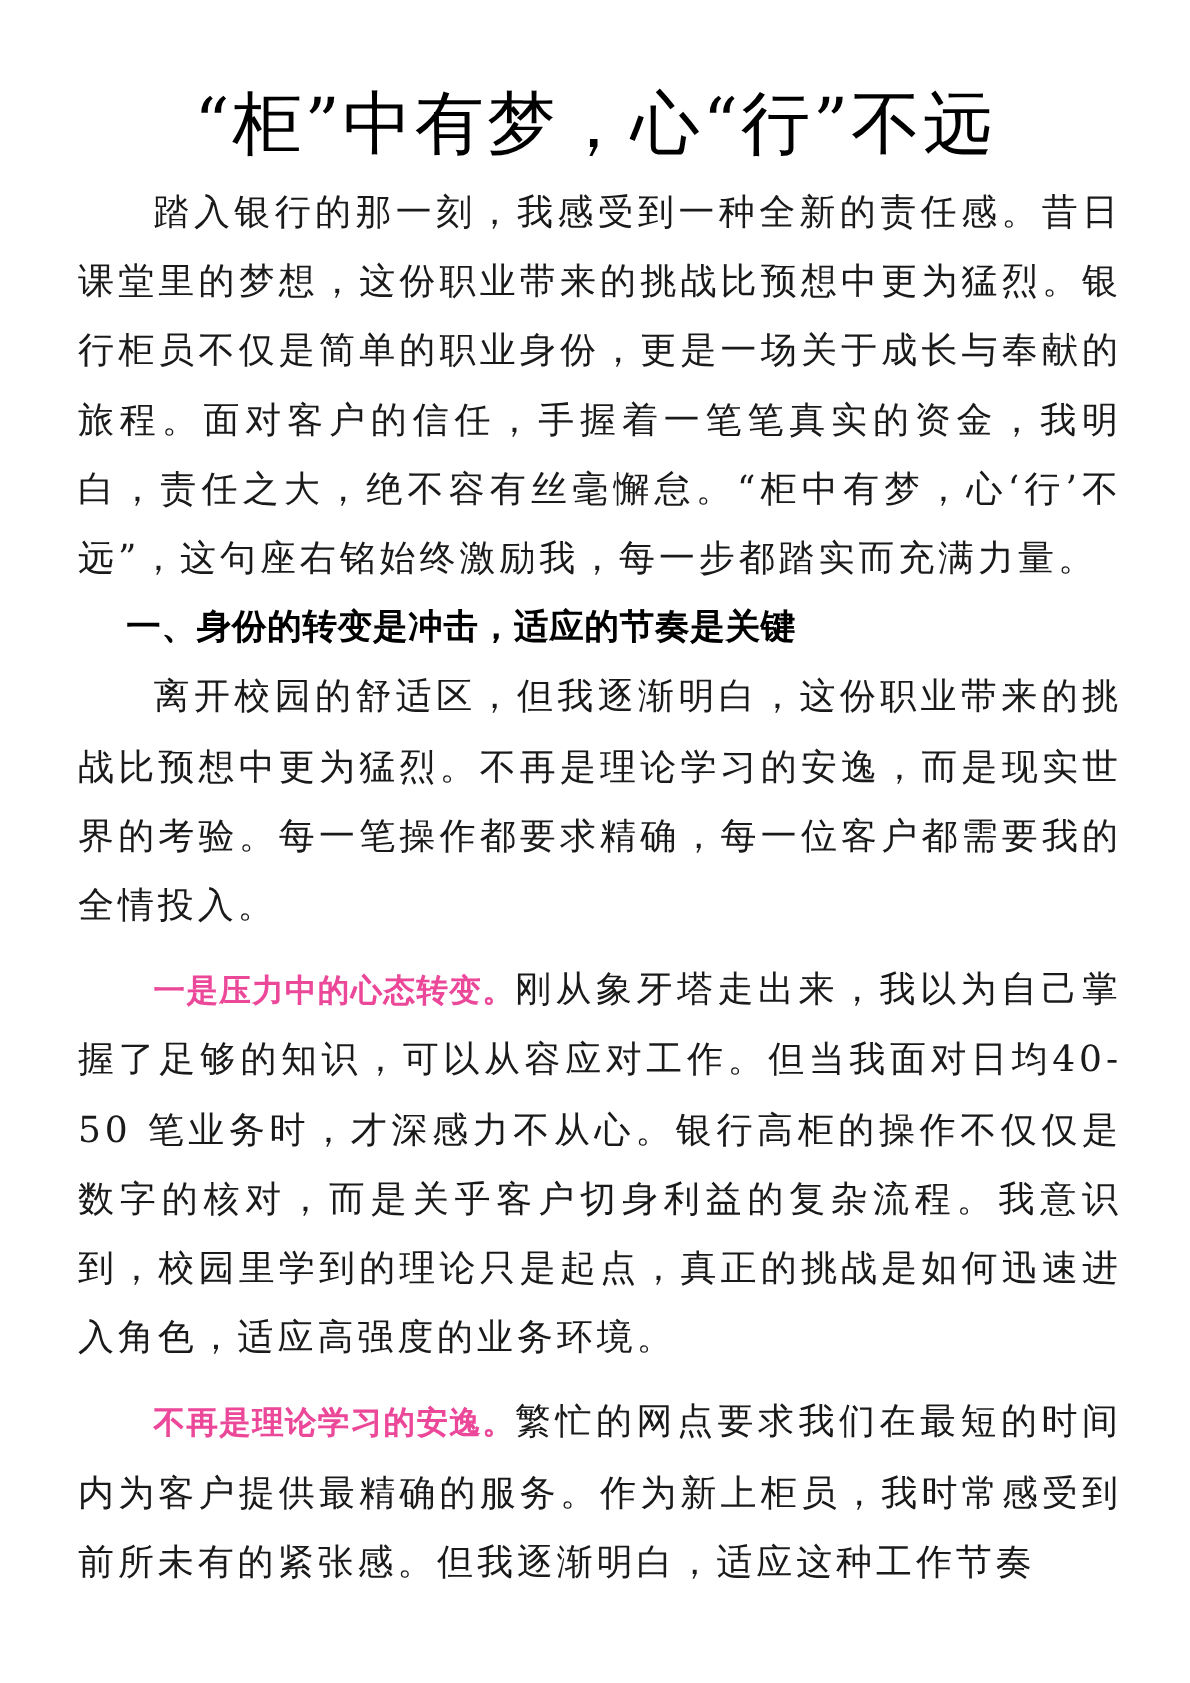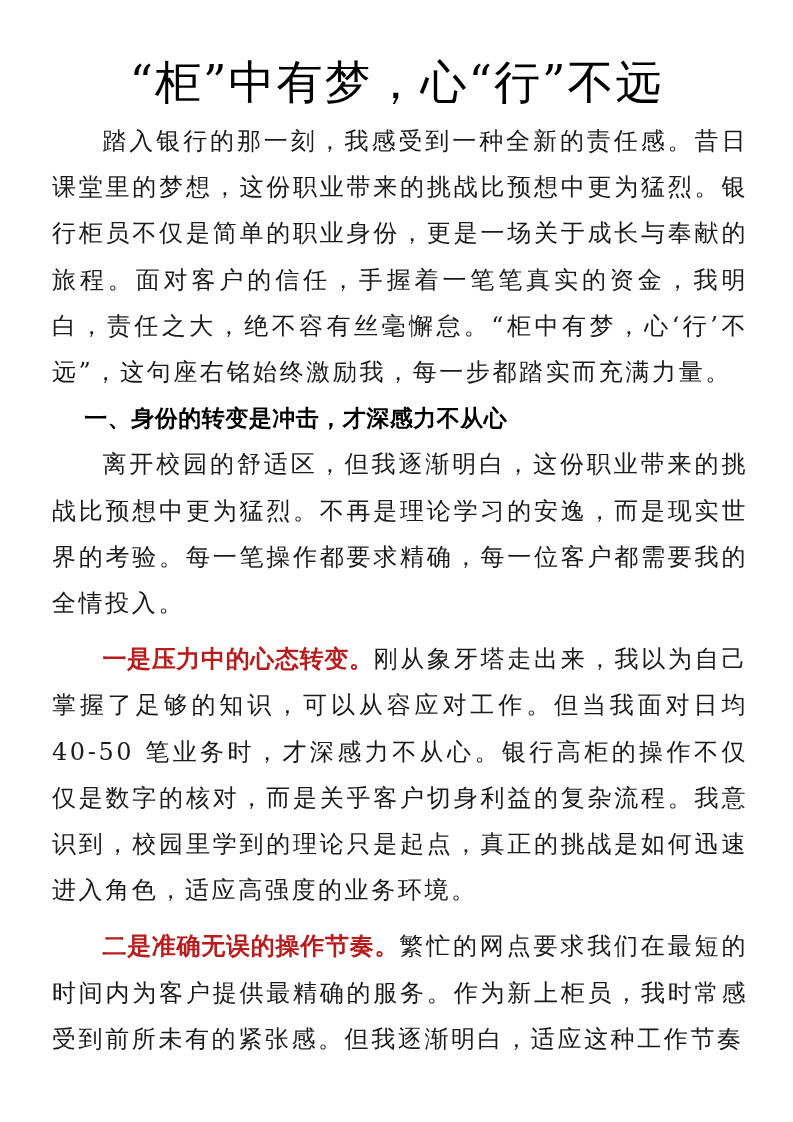--- a/index.html
+++ b/index.html
@@ -9,27 +9,27 @@
     font-family:"DejaVu Serif","Liberation Serif",serif; font-size:46px; line-height:60px;
     letter-spacing:2px; color:#000;
   }
   .body {
     position:absolute; left:52px; top:118px; width:696px;
     font-family:"DejaVu Serif","Liberation Serif",serif; font-size:24px;
     line-height:46.2px; letter-spacing:2.6px; text-align:justify; color:#1a1a1a;
   }
   .p { text-indent:2.1em; margin:0; }
   .h { text-indent:1.4em; margin:0; font-family:"DejaVu Sans","Liberation Sans",sans-serif; font-weight:bold; font-size:23px; letter-spacing:0.5px; color:#000; }
-  .b { font-family:Liberation Serif, serif; font-weight:bold; font-size:24px; letter-spacing:0.5px; color:#b91c1c; }
+  .b { font-family:Liberation Serif, serif; font-weight:bold; font-size:21px; letter-spacing:0.5px; color:#ec4899; }
   .gap { margin-top:10px; }
 </style>
 </head>
 <body>
 
 <div class="title">“柜”中有梦，心“行”不远</div>
 
 <div class="body">
   <p class="p">踏入银行的那一刻，我感受到一种全新的责任感。昔日课堂里的梦想，这份职业带来的挑战比预想中更为猛烈。银行柜员不仅是简单的职业身份，更是一场关于成长与奉献的旅程。面对客户的信任，手握着一笔笔真实的资金，我明白，责任之大，绝不容有丝毫懈怠。“柜中有梦，心‘行’不远”，这句座右铭始终激励我，每一步都踏实而充满力量。</p>
-  <p class="h">一、身份的转变是冲击，才深感力不从心</p>
+  <p class="h">一、身份的转变是冲击，适应的节奏是关键</p>
   <p class="p">离开校园的舒适区，但我逐渐明白，这份职业带来的挑战比预想中更为猛烈。不再是理论学习的安逸，而是现实世界的考验。每一笔操作都要求精确，每一位客户都需要我的全情投入。</p>
   <p class="p gap"><span class="b">一是压力中的心态转变。</span><span>刚从象牙塔走出来，我以为自己掌握了足够的知识，可以从容应对工作。但当我面对日均40-50 笔业务时，才深感力不从心。银行高柜的操作不仅仅是数字的核对，而是关乎客户切身利益的复杂流程。我意识到，校园里学到的理论只是起点，真正的挑战是如何迅速进入角色，适应高强度的业务环境。</span></p>
-  <p class="p gap"><span class="b">二是准确无误的操作节奏。</span><span>繁忙的网点要求我们在最短的时间内为客户提供最精确的服务。作为新上柜员，我时常感受到前所未有的紧张感。但我逐渐明白，适应这种工作节奏</span></p>
+  <p class="p gap"><span class="b">不再是理论学习的安逸。</span><span>繁忙的网点要求我们在最短的时间内为客户提供最精确的服务。作为新上柜员，我时常感受到前所未有的紧张感。但我逐渐明白，适应这种工作节奏</span></p>
 </div>
 
 </body></html>

